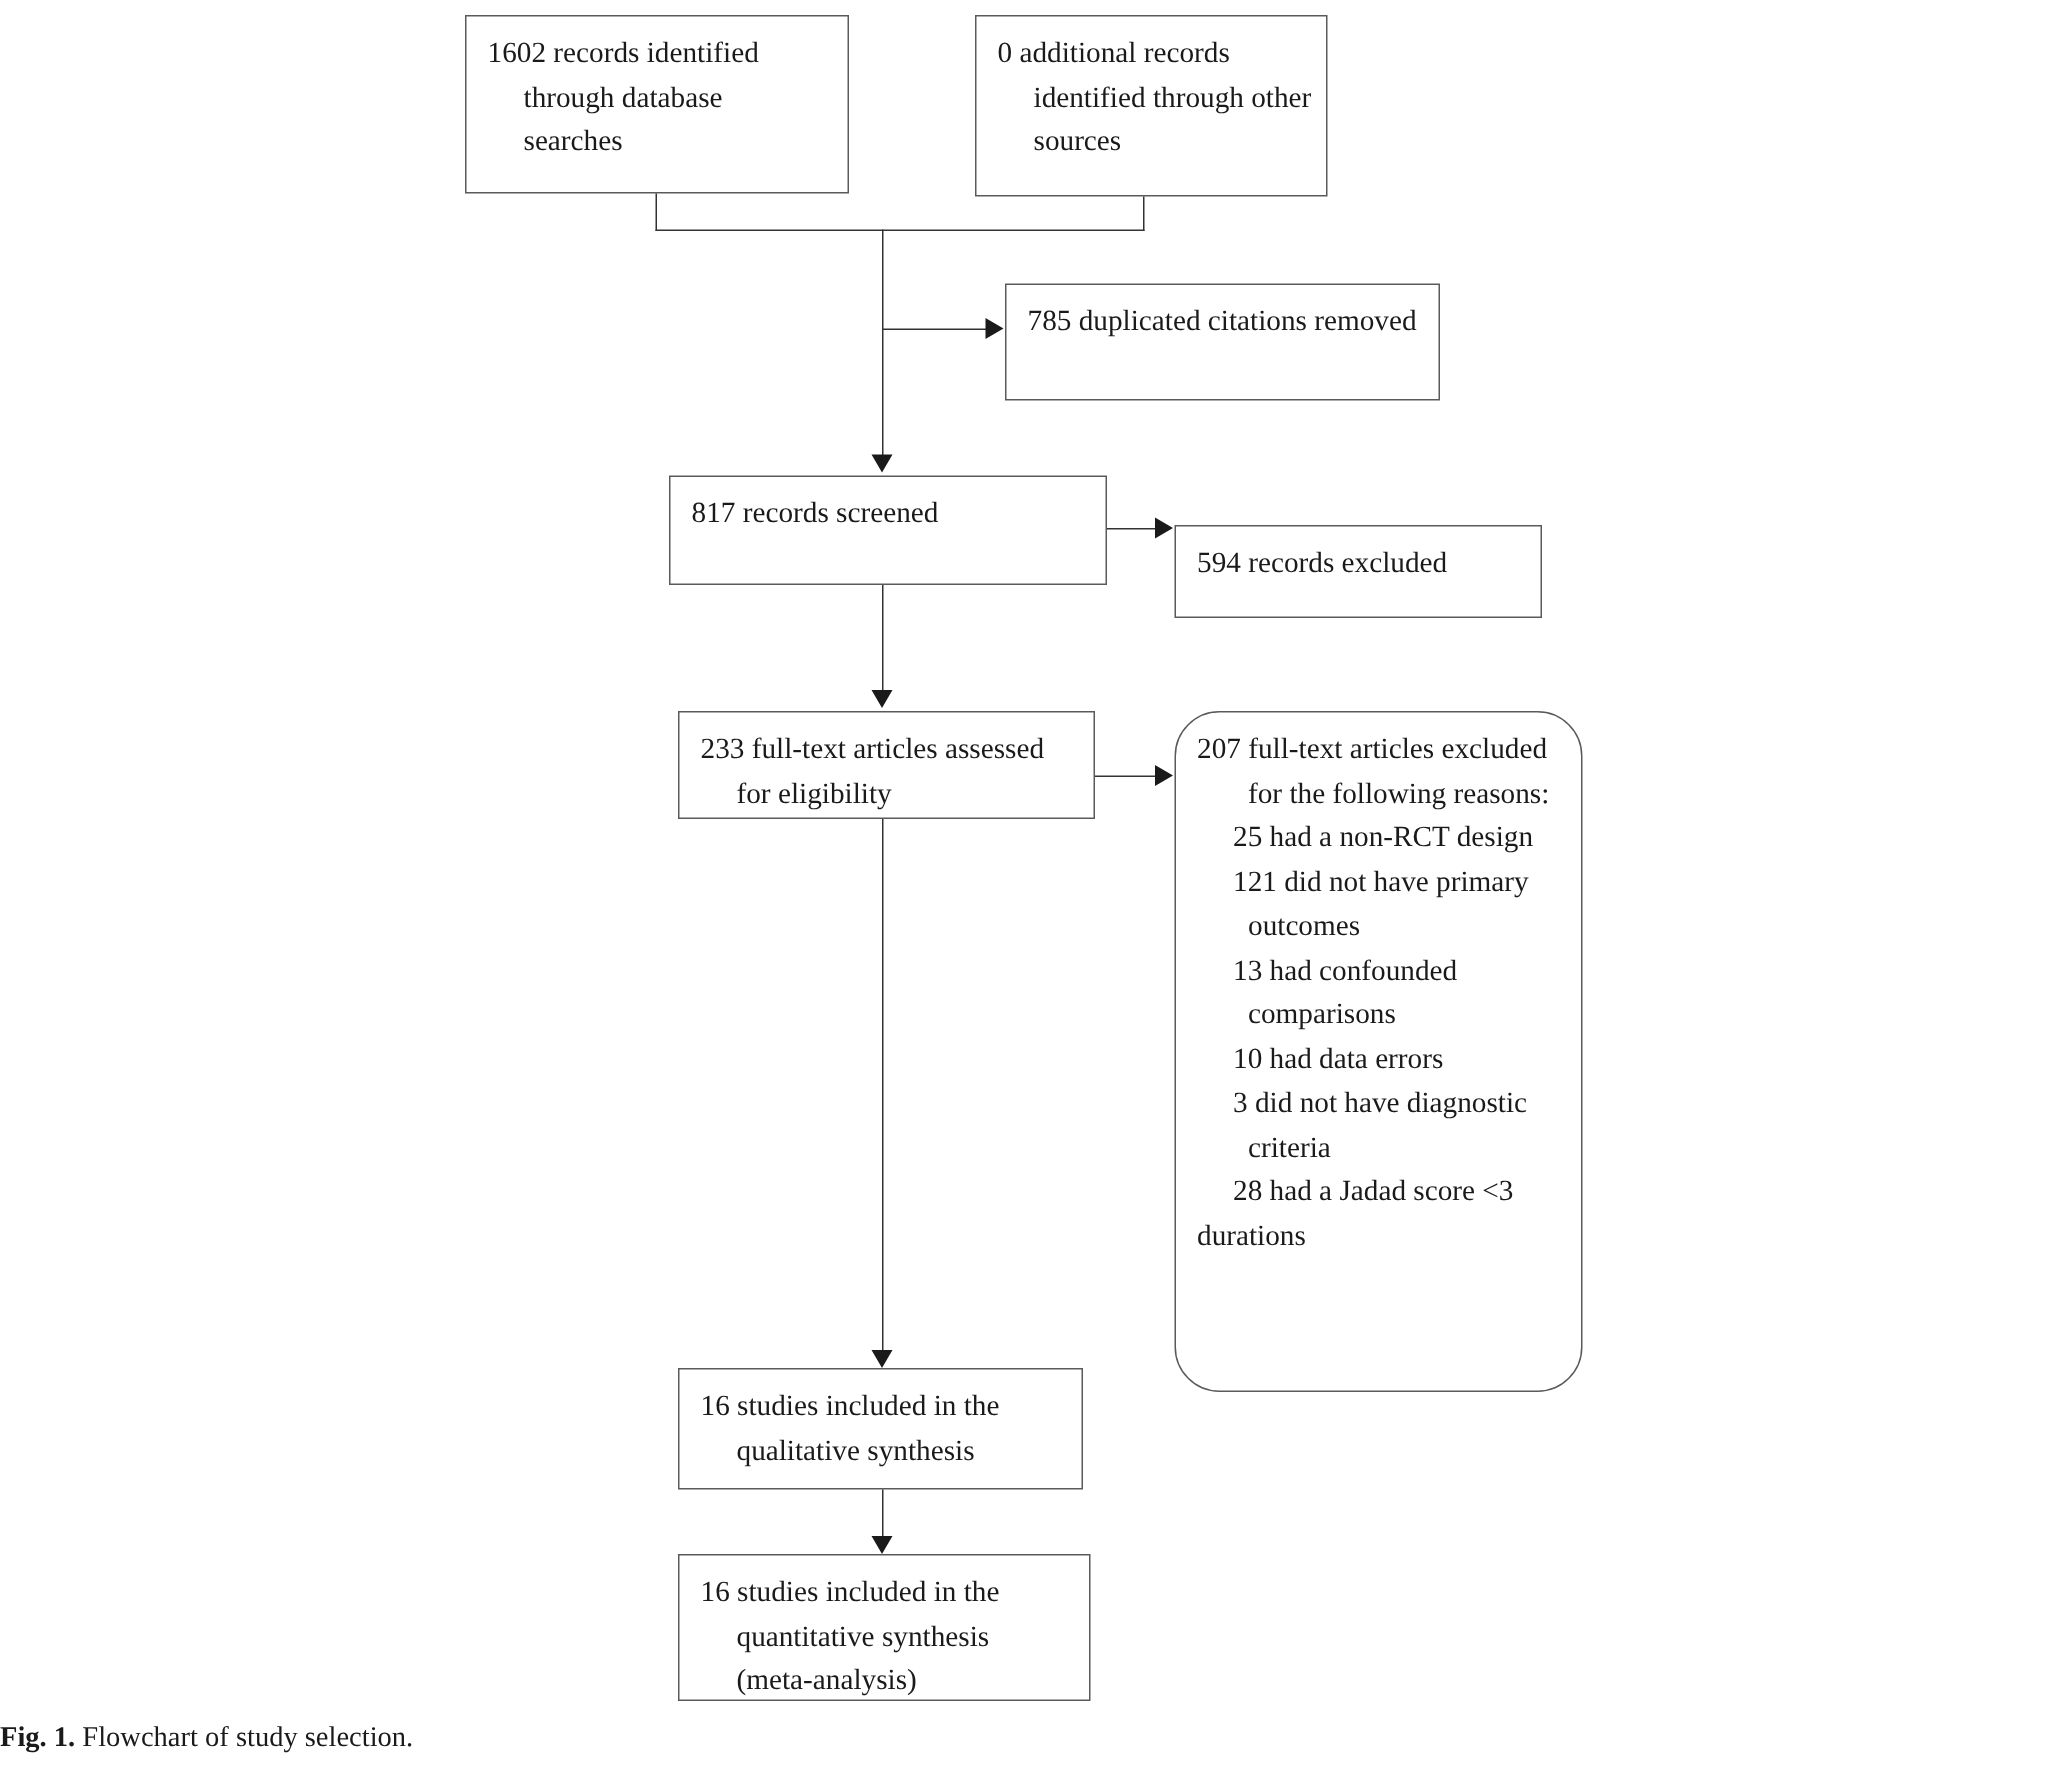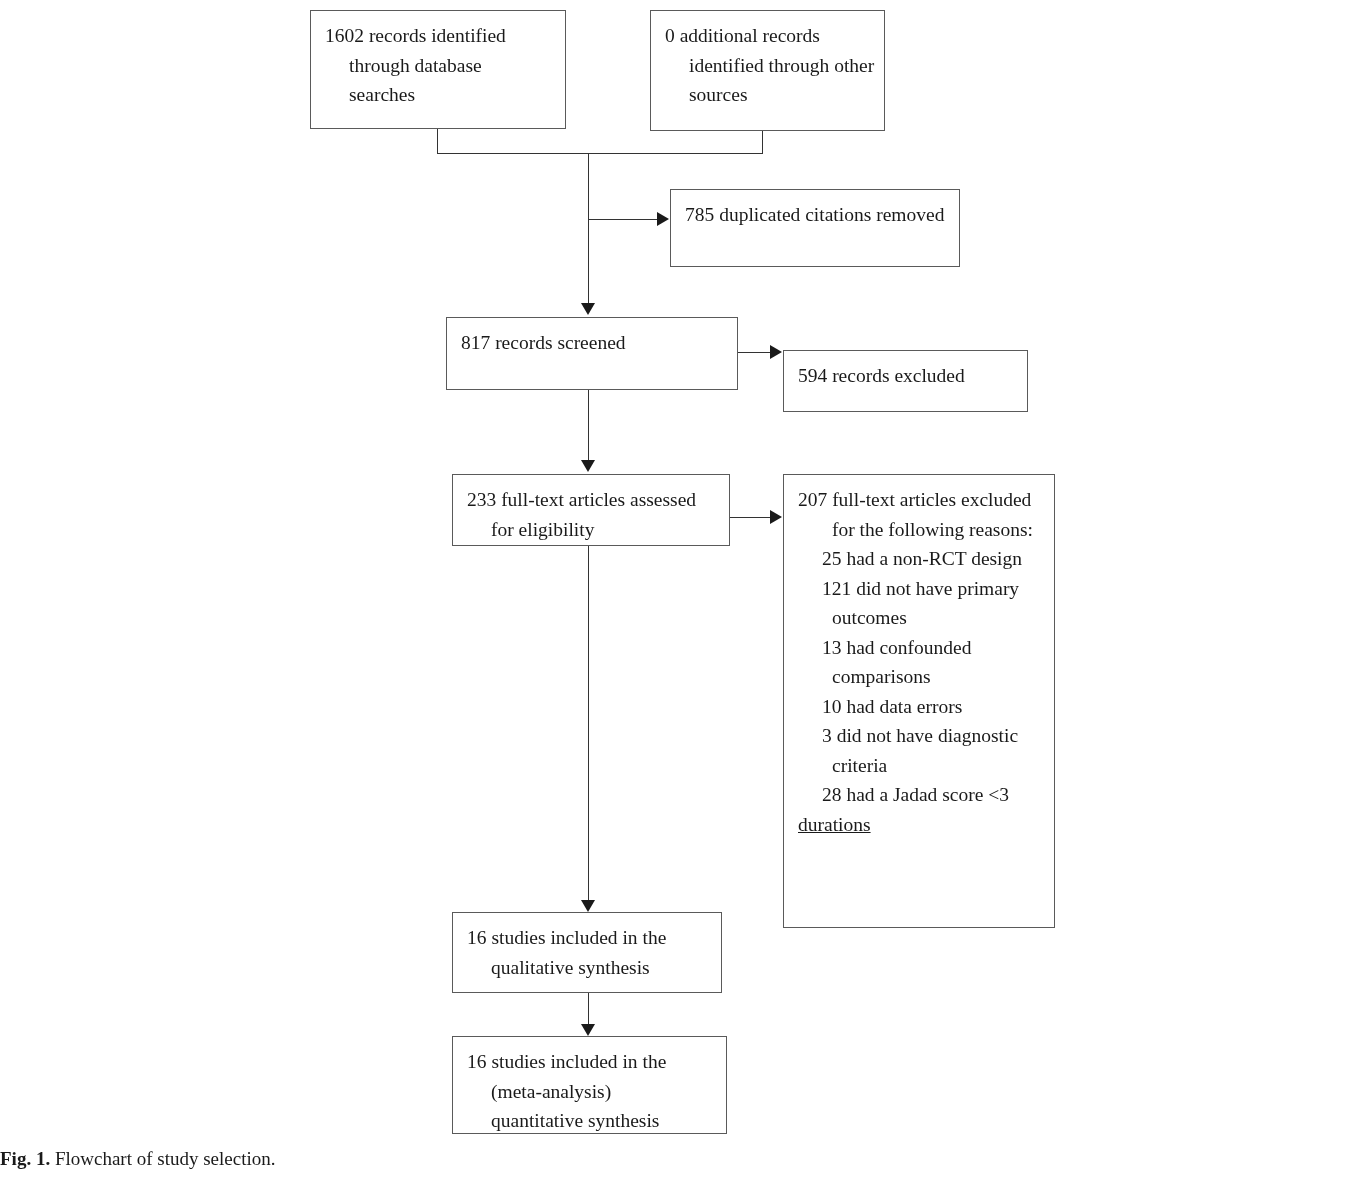--- a/index.html
+++ b/index.html
@@ -31,21 +31,21 @@
     line-height: 29.5px;
   }
   .box .ln {
     display: block;
     white-space: pre;
   }
   
   .ind1 { padding-left: 0px; }
   .ind2 { padding-left: 24px; }
   .ind3 { padding-left: 34px; }
-  .ind0 { padding-left: 0px; text-decoration: underline; }
+  .ind0 { padding-left: 0px; }
 
   
   .vline {
     position: absolute;
     width: 0;
     border-left: 1.4px solid #333333;
   }
   .hline {
     position: absolute;
     height: 0;
@@ -127,21 +127,21 @@
   <div class="arrow-down" style="left:581px; top:460px;"></div>
 
   <div class="box" style="left:452px; top:474px; width:278px; height:72px;">
     <span class="ln ind1">233 full-text articles assessed</span>
     <span class="ln ind2">for eligibility</span>
   </div>
 
   <div class="hline" style="left:730px; top:517px; width:41px;"></div>
   <div class="arrow-right" style="left:770px; top:510px;"></div>
 
-  <div class="box" style="left:783px; top:474px; width:272px; height:454px; line-height:29.5px;">
+  <div class="box" style="left:783px; top:474px; width:272px; height:454px; line-height:29.5px;border-radius:30px;">
     <span class="ln ind1">207 full-text articles excluded</span>
     <span class="ln ind3">for the following reasons:</span>
     <span class="ln ind2">25 had a non-RCT design</span>
     <span class="ln ind2">121 did not have primary</span>
     <span class="ln ind3">outcomes</span>
     <span class="ln ind2">13 had confounded</span>
     <span class="ln ind3">comparisons</span>
     <span class="ln ind2">10 had data errors</span>
     <span class="ln ind2">3 did not have diagnostic</span>
     <span class="ln ind3">criteria</span>
@@ -155,22 +155,22 @@
   <div class="box" style="left:452px; top:912px; width:270px; height:81px;">
     <span class="ln ind1">16 studies included in the</span>
     <span class="ln ind2">qualitative synthesis</span>
   </div>
 
   <div class="vline" style="left:588px; top:993px; height:33px;"></div>
   <div class="arrow-down" style="left:581px; top:1024px;"></div>
 
   <div class="box" style="left:452px; top:1036px; width:275px; height:98px;">
     <span class="ln ind1">16 studies included in the</span>
+    <span class="ln ind2">quantitative synthesis</span>
     <span class="ln ind2">(meta-analysis)</span>
-    <span class="ln ind2">quantitative synthesis</span>
   </div>
 
   <div id="caption">
     <span class="figlabel">Fig. 1.</span>
     <span>Flowchart of study selection.</span>
   </div>
 
 </div>
 
 </body></html>

